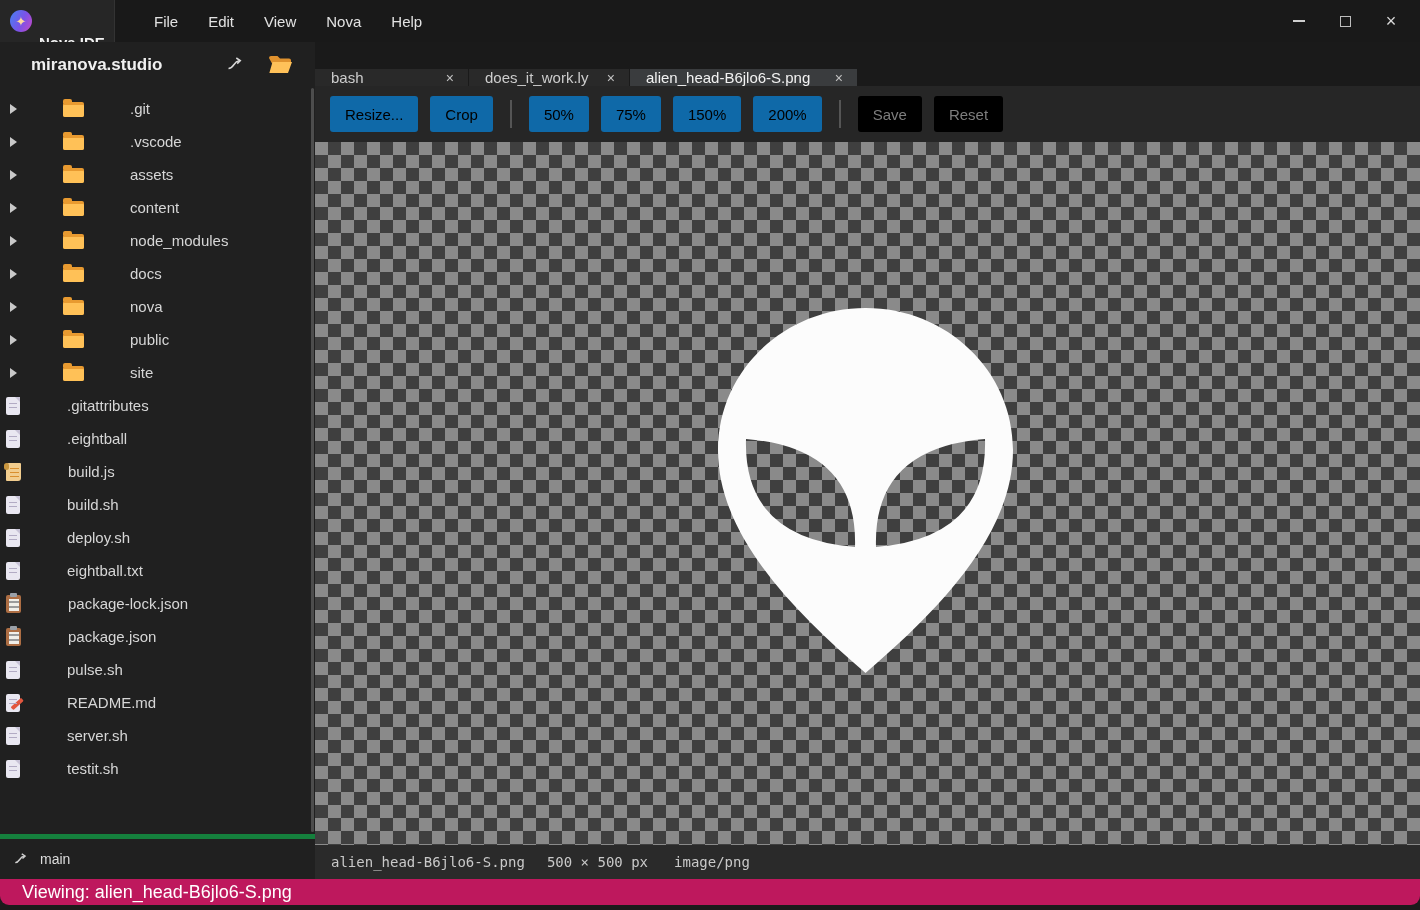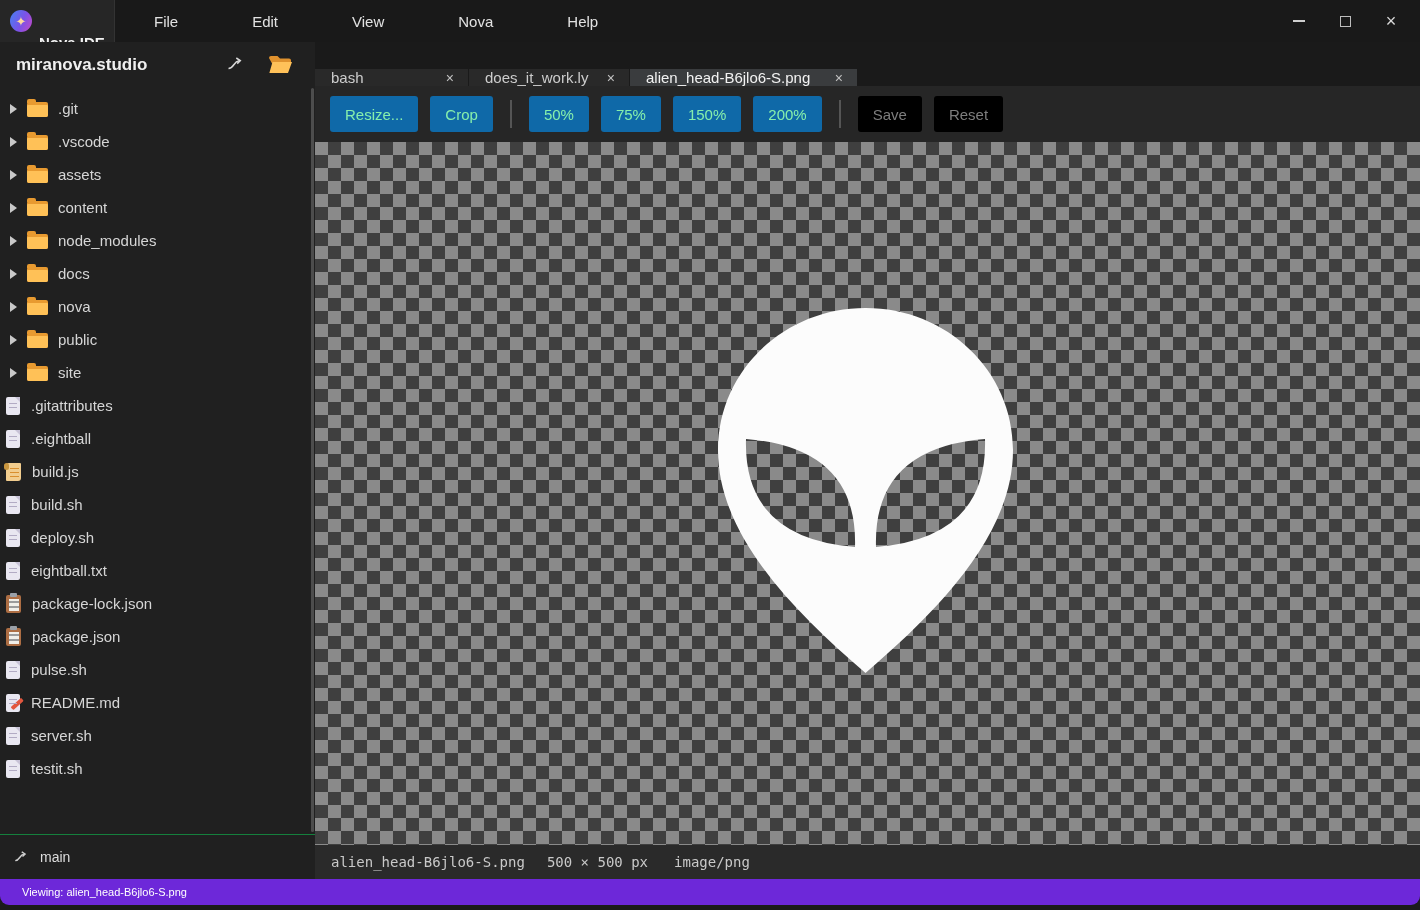--- a/index.html
+++ b/index.html
@@ -11,37 +11,37 @@
   }
 
   
   .titlebar { height:42px; background:#191919; display:flex; align-items:stretch; flex:0 0 42px; position:relative; }
   .logo-block { width:115px; background:#262626; border-right:1px solid #333; display:flex; align-items:center; gap:7px; padding-left:10px; }
   .logo { width:22px; height:22px; border-radius:50%; flex:0 0 22px;
           background:linear-gradient(115deg,#4a7df0 5%,#7b52e8 55%,#c04ac8 95%);
           display:flex; align-items:center; justify-content:center;
           color:#ffd9a0; font-size:13px; line-height:1; }
   .app-name { font-size:15px; font-weight:bold; color:#f2f2f2; white-space:nowrap;margin-top:42px; }
-  .menubar { display:flex; align-items:center; margin-left:24px;gap:44px; }
+  .menubar { display:flex; align-items:center; margin-left:24px; }
   .menu-item { padding:0 15px; font-size:15px; color:#e2e2e2; height:100%; display:flex; align-items:center; cursor:default; }
   .win-controls { position:absolute; right:6px; top:0; height:42px; display:flex; }
   .win-btn { width:46px; height:42px; display:flex; align-items:center; justify-content:center; color:#d6d6d6; }
   .glyph-min { width:12px; height:2px; background:#cfcfcf; }
   .glyph-max { width:11px; height:11px; border:1px solid #bdbdbd; }
   .glyph-close { font-size:18px; color:#dadada; line-height:1; }
 
   
   .main { flex:1 1 auto; display:flex; min-height:0; }
 
   
   .sidebar { width:315px; flex:0 0 315px; background:#202020; display:flex; flex-direction:column; position:relative; }
-  .sidebar-header { height:46px; flex:0 0 46px; display:flex; align-items:center; padding:0 22px 0 16px; gap:23px; }
+  .sidebar-header { height:46px; flex:0 0 46px; display:flex; align-items:center; padding:0 22px 0 16px; gap:23px;margin-left:15px; }
   .project-name { font-size:17px; font-weight:bold; color:#f0f0f0; margin-right:auto; }
   .tree { flex:1 1 auto; padding-top:4px; overflow:hidden; }
-  .row { display:flex; align-items:center; height:33px; font-size:15px; color:#d6d6d6; cursor:default; }
+  .row { display:flex; align-items:center; height:33px; font-size:15px; color:#d6d6d6; cursor:default;gap:36px; }
   .row.folder { padding-left:10px; }
   .row.file { padding-left:6px; }
   .chevron-icon { width:0; height:0; border-left:7px solid #c9c9c9; border-top:5px solid transparent; border-bottom:5px solid transparent; margin-right:10px; flex:0 0 auto; }
   .row .label { white-space:nowrap; }
 
   
   .folder-icon { width:21px; height:15px; background:#e89a30; border-radius:2px; position:relative; margin:2px 10px 0 0; flex:0 0 21px; }
   .folder-icon::before { content:""; position:absolute; top:-3px; left:0; width:9px; height:4px; background:#e89a30; border-radius:2px 2px 0 0; }
   .folder-icon::after { content:""; position:absolute; left:0; right:0; top:3px; bottom:0; background:#ffc157; border-radius:1px 1px 2px 2px; }
 
@@ -66,54 +66,54 @@
 
   
   .memo-icon { width:14px; height:18px; background:#e9e7f1; border-radius:2px; position:relative; margin-right:11px; flex:0 0 14px; }
   .memo-icon::after { content:""; position:absolute; left:3px; right:3px; top:5px; height:8px;
     background:repeating-linear-gradient(#b2abc4 0 1.5px, transparent 1.5px 4px); }
   .memo-icon .pencil { position:absolute; width:14px; height:3.5px; background:#e2573f; border-radius:1px;
     transform:rotate(-42deg); right:-4px; top:8px; }
 
   .sidebar-scrollbar { position:absolute; right:1px; top:46px; width:3px; height:744px; background:#4d4d4d; border-radius:2px; }
 
-  .sidebar-footer { flex:0 0 45px; border-top:1px solid #15803d; display:flex; align-items:center; padding-left:14px; gap:11px; font-size:14px; color:#dcdcdc; }
+  .sidebar-footer { flex:0 0 45px; border-top:5px solid #15803d; display:flex; align-items:center; padding-left:14px; gap:11px; font-size:14px; color:#dcdcdc; }
 
   .branch-svg { flex:0 0 auto; }
 
   
   .editor { flex:1 1 auto; display:flex; flex-direction:column; min-width:0; }
 
   .tabbar { height:44px; flex:0 0 44px; background:#1a1a1a; display:flex;align-items:flex-end; }
   .tab { display:flex; align-items:center; justify-content:space-between; padding:0 14px 0 16px; font-size:15px; background:#292929; color:#cdcdcd; margin-right:1px; cursor:default; }
   .tab.t1 { width:153px; }
   .tab.t2 { width:160px; }
   .tab.t3 { width:227px; }
   .tab.active { background:#3a3c3e; color:#f2f2f2; }
   .tab-close { font-size:14px; color:#c3c3c3; padding-left:10px; line-height:1; }
 
   .toolbar { height:56px; flex:0 0 56px; background:#262626; display:flex; align-items:center; padding-left:15px; gap:12px; }
-  .tbtn { height:36px; border:none; border-radius:3px; background:#0f69a8; color:#86efac;
+  .tbtn { height:36px; border:none; border-radius:3px; background:#0f69a8; color:#000000;
           font-family:"Liberation Sans", sans-serif; font-size:15px; padding:0 15px; cursor:pointer; }
   .tbtn.disabled { background:#000000; color:#7e7e7e; }
   .tsep { width:2px; height:28px; background:#555; margin:0 5px; }
 
   .canvas { flex:1 1 auto; position:relative; overflow:hidden;
     background:repeating-conic-gradient(#3f3f3f 0% 25%, #8a8a8a 0% 50%);
     background-size:26px 26px; }
   .alien { position:absolute; left:403px; top:166px; }
 
   .statusbar { height:34px; flex:0 0 34px; background:#2a2a2a; display:flex; align-items:center; padding-left:16px;
     font-family:"DejaVu Sans Mono", monospace; font-size:14px; color:#c9c9c9; }
   .statusbar .sb-dims { margin-left:22px; }
   .statusbar .sb-mime { margin-left:26px; }
 
   
   .viewing-wrap { height:31px; flex:0 0 31px; background:#1b1b1b; }
-  .viewing-bar { height:26px; background:#6d28d9; color:#fff; font-size:11px;
+  .viewing-bar { height:26px; background:#be185d; color:#fff; font-size:18px;
     display:flex; align-items:center; padding-left:22px; border-radius:0 0 9px 9px; }
 </style>
 </head>
 <body>
 
 <div class="titlebar">
   <div class="logo-block">
     <span class="logo">✦</span>
     <span class="app-name">Nova IDE</span>
   </div>

